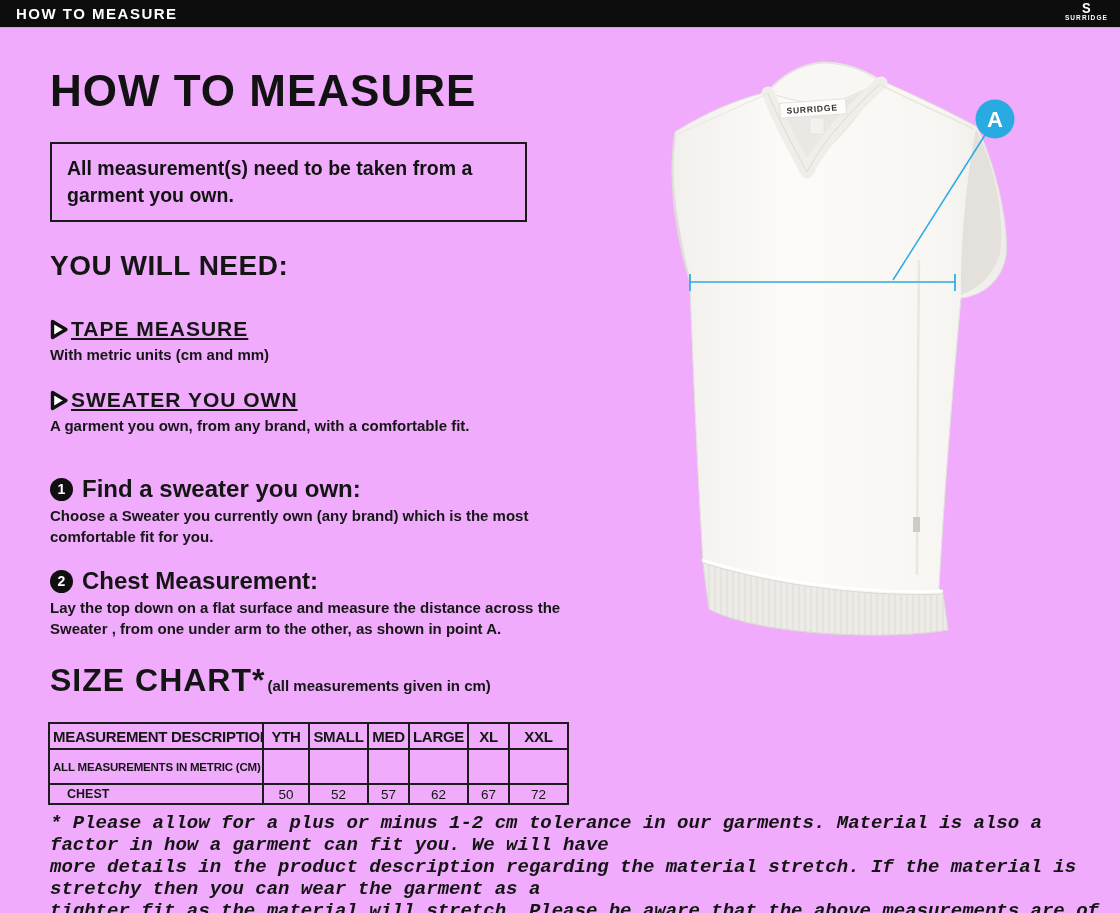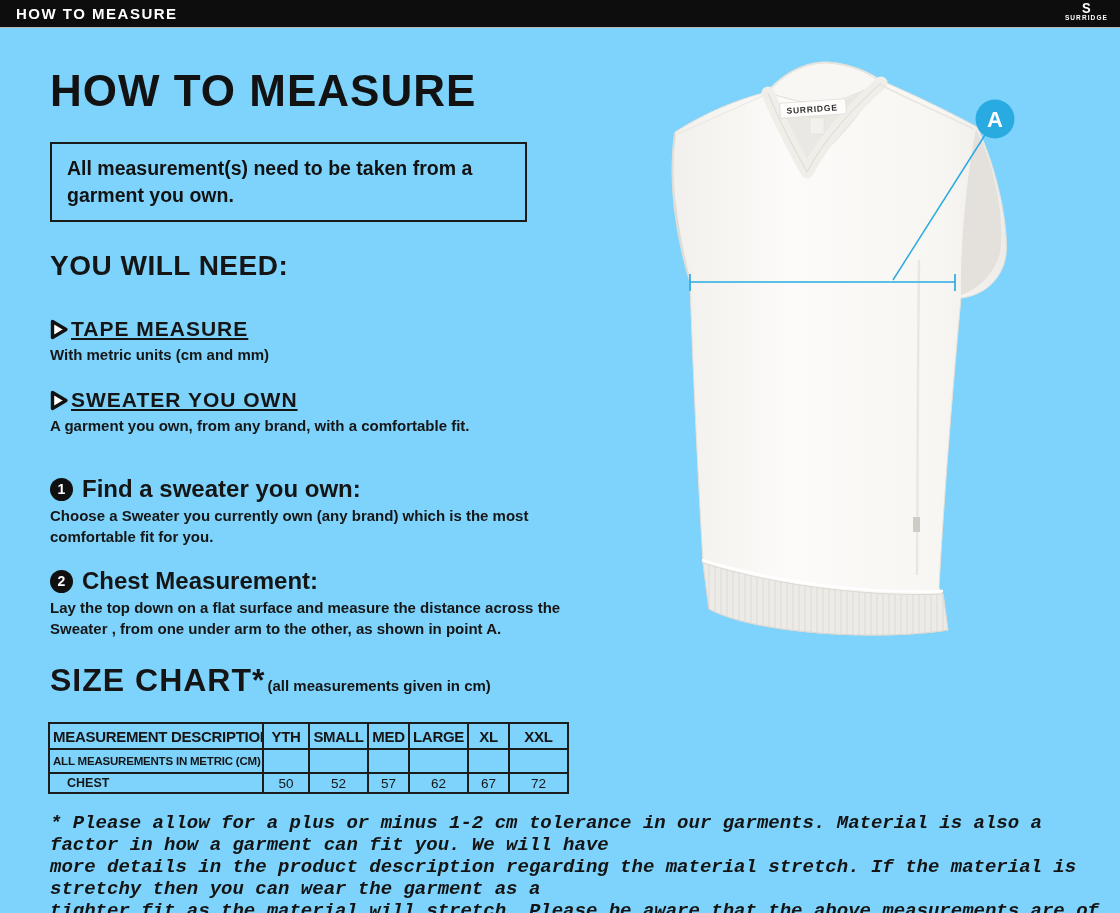--- a/index.html
+++ b/index.html
@@ -1,18 +1,18 @@
 <!DOCTYPE html>
 <html><head>
 <meta charset="utf-8">
 <style>
   * { margin:0; padding:0; box-sizing:border-box; }
   html,body { background:#ffffff; }
   body { font-family:"Liberation Sans", sans-serif; color:#151515; }
-  .page { position:relative; width:1120px; height:913px; background:#7dd3fc; overflow:hidden; }
+  .page { position:relative; width:1120px; height:913px; background:#f0abfc; overflow:hidden; }
 
   
   .topbar { position:absolute; left:0; top:0; width:1120px; height:28px;
             background:#0d0d0d; border-bottom:1px solid #b9b9b9;
             display:flex; align-items:center; }
   .topbar-title { color:#fff; font-size:15px; font-weight:bold; letter-spacing:1.5px; margin-left:16px; }
   .brand { position:absolute; right:12px; top:1px; display:flex; flex-direction:column; align-items:center; line-height:1; }
   .brand .logo-s { color:#fff; font-weight:bold; font-size:13px; line-height:13px; transform:scaleY(1.15); }
   .brand .brand-name { color:#fff; font-weight:bold; font-size:6.5px; letter-spacing:1.1px; margin-top:1px; }
 
@@ -38,21 +38,21 @@
 
   .sizechart-row { position:absolute; left:50px; top:662px; display:flex; align-items:baseline; }
   .h2-size { font-size:32px; font-weight:bold; letter-spacing:1px; }
   .size-sub { font-size:15px; font-weight:bold; margin-left:2px; }
 
   table.size-table { position:absolute; left:48px; top:722px; width:519px;
                      border-collapse:collapse; table-layout:fixed; }
   table.size-table td, table.size-table th { border:2px solid #1c1c1c; overflow:hidden; white-space:nowrap; }
   .st-head th { height:26px; font-size:15px; font-weight:bold; letter-spacing:-0.3px; text-align:center; }
   .st-head th.desc { text-align:left; padding-left:3px; }
-  .st-metric td { height:24px; font-size:11.5px; font-weight:bold; letter-spacing:-0.2px;border-radius:7px; }
+  .st-metric td { height:35px; font-size:11.5px; font-weight:bold; letter-spacing:-0.2px;border-radius:7px; }
   .st-metric td.desc { padding-left:3px; }
   .st-chest td { height:20px; font-size:13.5px; text-align:center; }
   .st-chest td.desc { font-size:12.5px; font-weight:bold; text-align:left; padding-left:17px; }
 
   .footnote { position:absolute; left:50px; top:812px; width:1055px;
               font-size:19px; font-weight:bold; font-style:italic; line-height:22px; color:#141414;font-family:Liberation Mono, monospace; }
 
   
   .garment { position:absolute; left:640px; top:55px; width:460px; height:610px; }
 </style>

